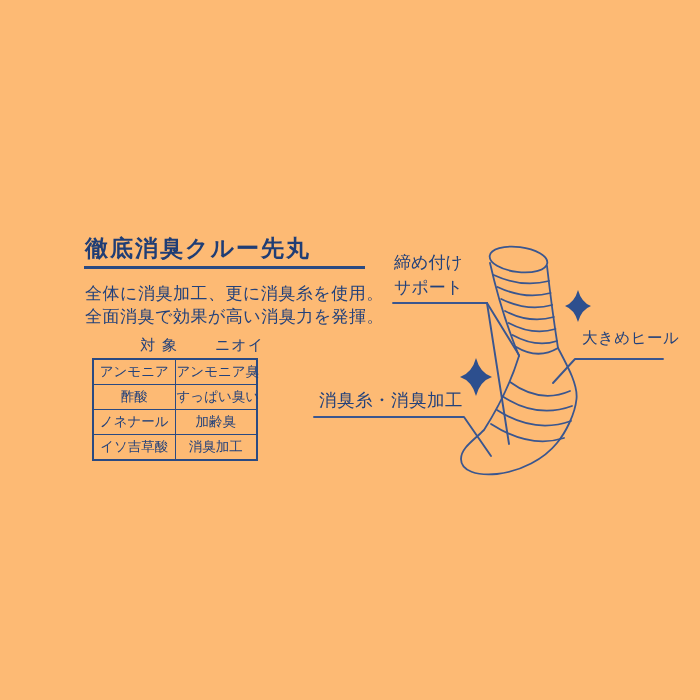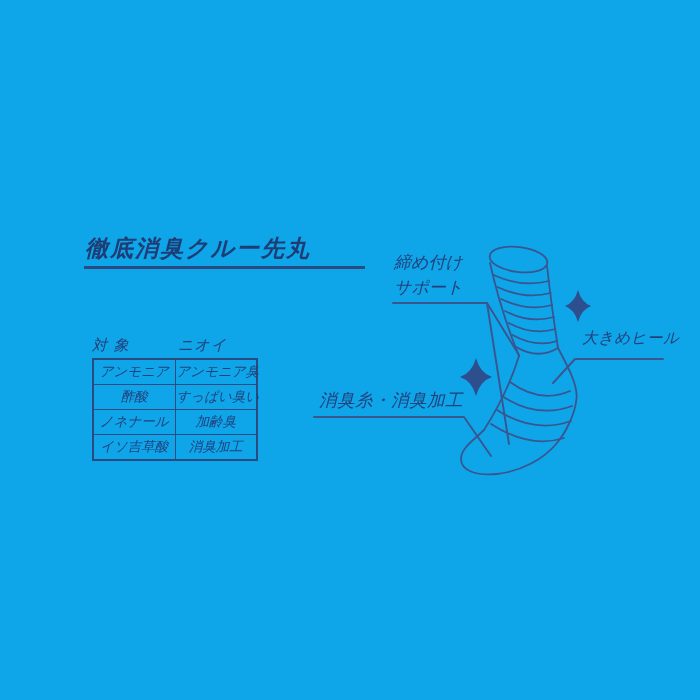--- a/index.html
+++ b/index.html
@@ -1,34 +1,33 @@
 <!DOCTYPE html>
 <html><head>
 <meta charset="utf-8">
 <style>
   html,body{margin:0;padding:0;background:#ffffff;}
   #canvas{
-    position:relative;width:700px;height:700px;background:#0ea5e9;overflow:hidden;
+    position:relative;width:700px;height:700px;background:#fdba74;overflow:hidden;
     font-family:"DejaVu Sans","Liberation Sans",sans-serif;
     color:#22417b;
-    font-style:italic;
   }
   .abs{position:absolute;}
   
   .title{
     left:85px;top:233px;font-size:23px;font-weight:bold;letter-spacing:2px;
     white-space:nowrap;color:#1f3d75;
   }
   .title-rule{left:84px;top:266px;width:281px;height:3px;background:#2a4a82;}
   .desc{left:85px;top:282px;font-size:17px;line-height:23px;letter-spacing:0.5px;
     white-space:nowrap;color:#22417b;}
   
   .tbl-wrap{left:92px;top:336px;width:172px;}
   .tbl-head{display:flex;font-size:15px;color:#22417b;margin-bottom:3px;}
-  .tbl-head .hc{width:50%;text-align:left;letter-spacing:1px;}
+  .tbl-head .hc{width:50%;text-align:right;letter-spacing:1px;}
   table.odor{border-collapse:collapse;width:166px;table-layout:fixed;}
   table.odor td{
     border:1.6px solid #2a4a82;height:24px;text-align:center;vertical-align:middle;
     font-size:13.5px;color:#22417b;padding:0 1px;letter-spacing:0px;white-space:nowrap;
   }
   table.odor{border:2px solid #2a4a82;}
   
   .callout{white-space:nowrap;color:#22417b;}
   .lbl-support{left:394px;top:250px;font-size:17px;line-height:25px;}
   .lbl-deodor{left:319px;top:388px;font-size:17.5px;letter-spacing:0.5px;}
@@ -37,20 +36,22 @@
   svg#art{left:0;top:0;}
 </style>
 </head>
 <body>
 
 <div id="canvas">
 
   <div class="abs title">徹底消臭クルー先丸</div>
   <div class="abs title-rule"></div>
   <div class="abs desc">
+    <div>全体に消臭加工、更に消臭糸を使用。</div>
+    <div>全面消臭で効果が高い消臭力を発揮。</div>
   </div>
 
   <div class="abs tbl-wrap">
     <div class="tbl-head">
       <div class="hc">対 象</div>
       <div class="hc">ニオイ</div>
     </div>
     <table class="odor">
       <tbody>
           <tr>

